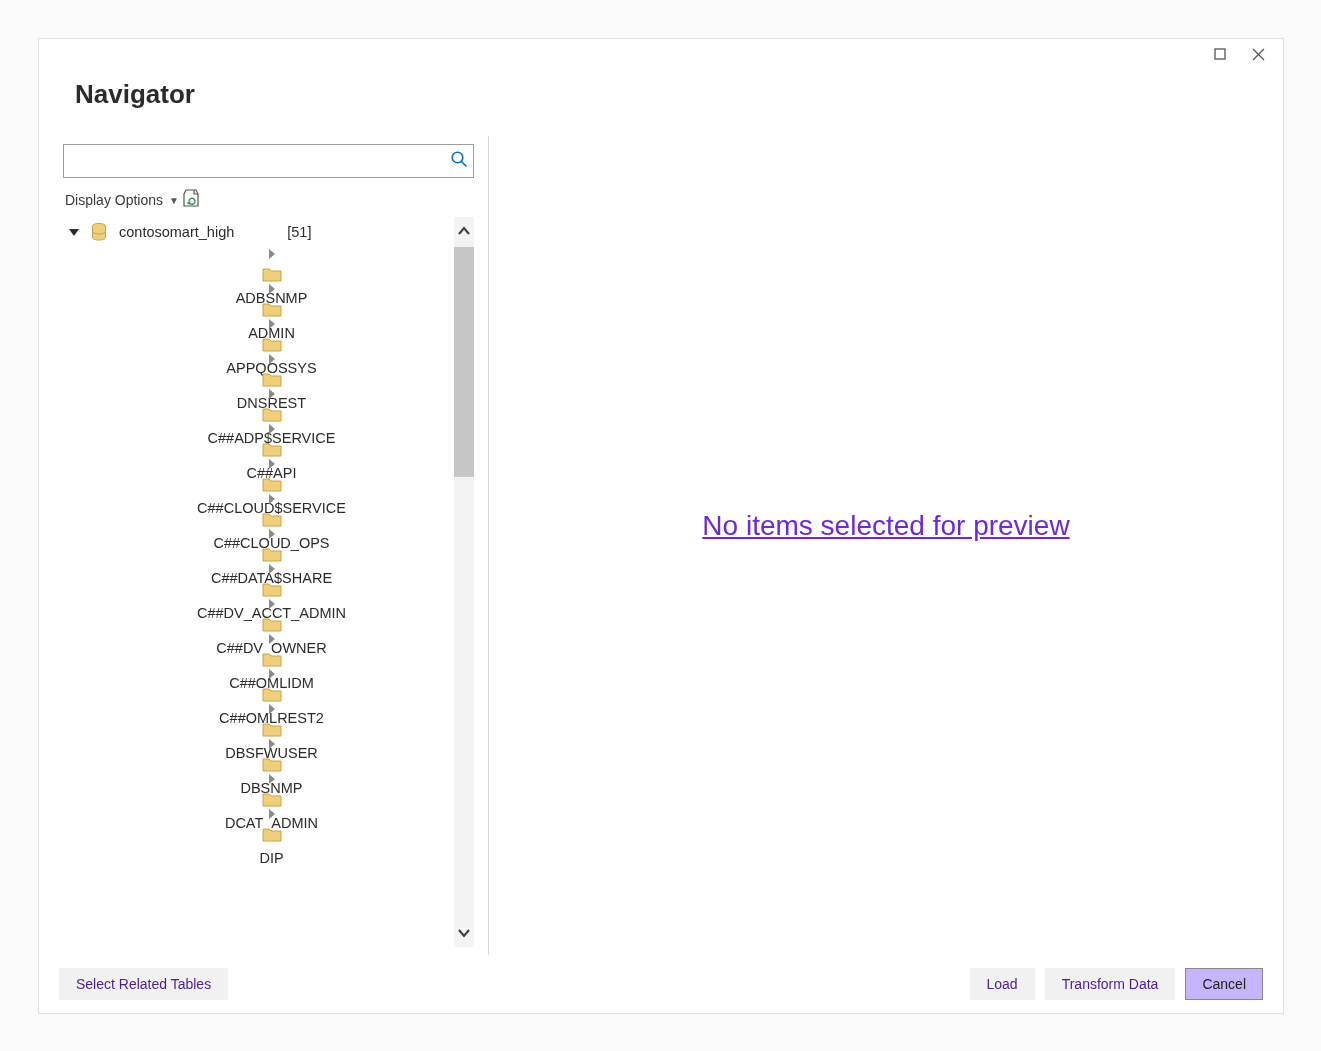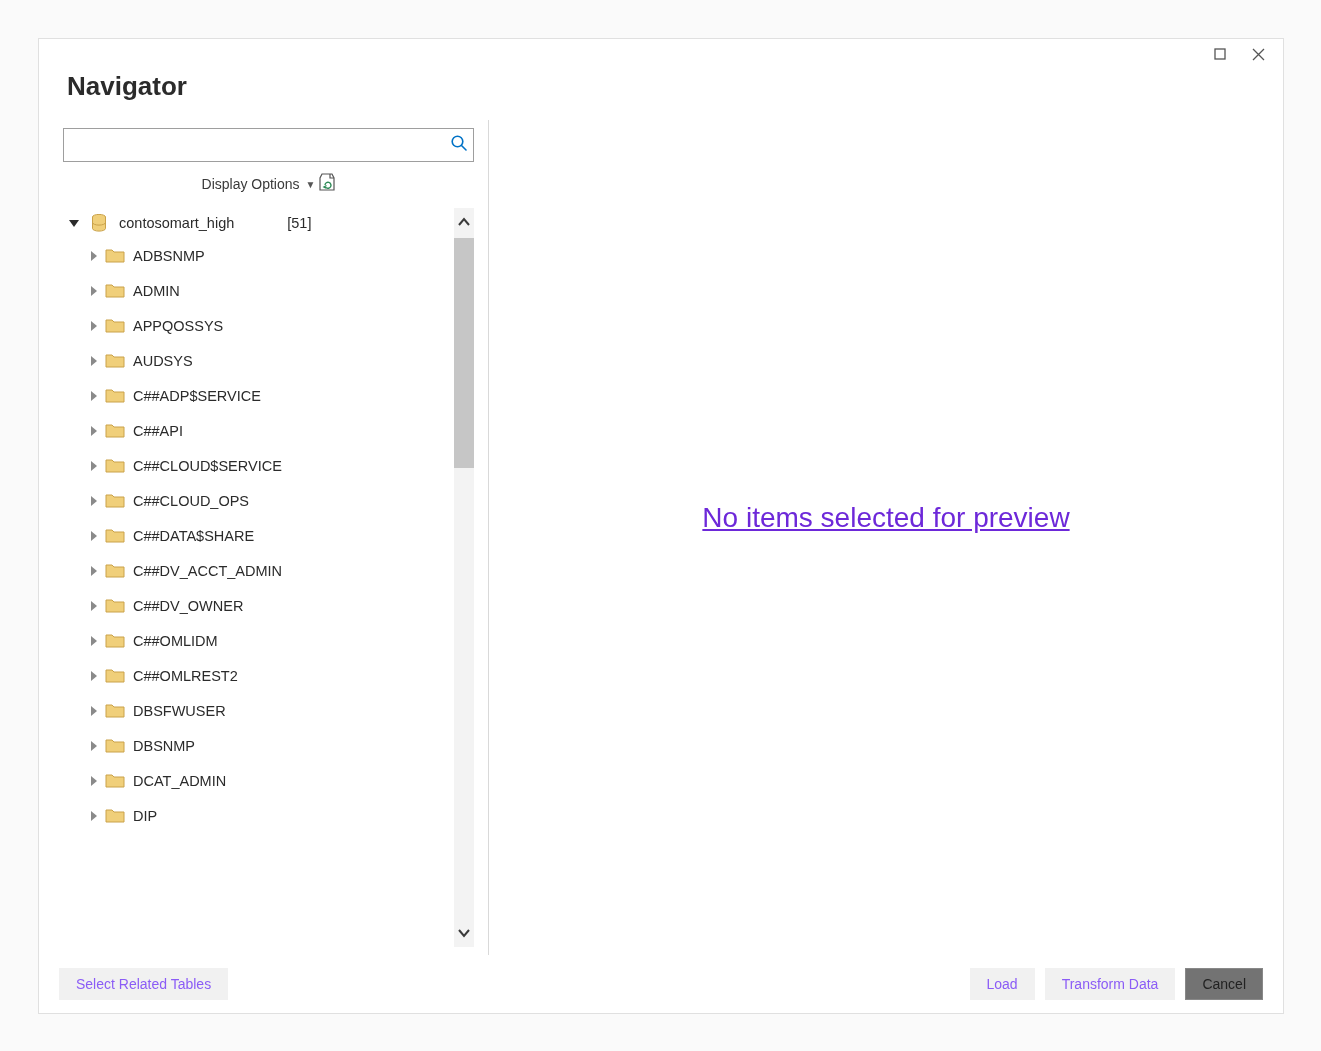--- a/index.html
+++ b/index.html
@@ -29,21 +29,21 @@
   .win-btn {
     width: 38px; height: 22px;
     display: flex; align-items: center; justify-content: center;
     color: #444;
   }
   .win-btn svg { stroke: #444; }
   .header {
     padding: 0 24px 14px 24px;
   }
   .header h1 {
-    margin: 4px;
+    margin: 12px;
     font-size: 26px;
     font-weight: 600;
     color: #2b2b2b;
   }
   .body {
     flex: 1;
     display: flex;
     min-height: 0;
   }
   .left-pane {
@@ -68,22 +68,22 @@
   }
   .search-icon {
     position: absolute;
     right: 6px; top: 50%;
     transform: translateY(-50%);
     color: #0072c6;
   }
   .options-row {
     display: flex;
     align-items: center;
-    justify-content: center;
-    margin-bottom: 12px;
+    justify-content: flex-start;
+    margin-bottom: 5px;
   }
   .options-btn {
     display: inline-flex; align-items: center; gap: 6px;
     font-size: 14px; color: #3a3a3a;
     padding: 4px 2px;
   }
   .options-btn .caret { font-size: 10px; color: #555; }
   .refresh-icon { color: #3a3a3a; }
   .tree-wrap {
     flex: 1;
@@ -112,20 +112,21 @@
     border-right: 5px solid transparent;
     border-top: 7px solid #2b2b2b;
   }
   .db-icon {
     width: 16px; height: 18px; position: relative;
   }
   .tree-item {
     display: flex; align-items: center; gap: 8px;
     padding: 2px 2px 2px 28px;
     height: 35px;
+    flex-direction: column;
   }
   .tree-item .caret-right {
     width: 0; height: 0;
     border-top: 5px solid transparent;
     border-bottom: 5px solid transparent;
     border-left: 6px solid #8a8a8a;
   }
   .folder-icon {
     width: 20px; height: 15px;
   }
@@ -172,24 +173,24 @@
   .btn {
     height: 32px;
     padding: 0 16px;
     font-size: 14px;
     display: inline-flex; align-items: center; justify-content: center;
     border: 1px solid transparent;
     user-select: none;
   }
   .btn.ghost-disabled {
     background: #f1f1f1;
-    color: #8b5cf6;
+    color: #4c1d95;
   }
   .btn.primary {
-    background: #737373;
+    background: #c4b5fd;
     color: #222;
     border: 1px solid #888;
   }
   .count { color: #2b2b2b; margin-left: 41px; }
 </style>
 </head>
 <body>
 
 <div class="shell">
 
@@ -276,21 +277,21 @@
                   <span class="folder-icon"><svg width="20" height="15" viewBox="0 0 20 15">
                       <path d="M1 2 L7 2 L9 4 L19 4 L19 14 L1 14 Z" fill="#f0cf7a" stroke="#caa24a" stroke-width="1"></path>
                     </svg></span>
                   <span>APPQOSSYS</span>
                 </div>
                 <div class="tree-item">
                   <span class="caret-right"></span>
                   <span class="folder-icon"><svg width="20" height="15" viewBox="0 0 20 15">
                       <path d="M1 2 L7 2 L9 4 L19 4 L19 14 L1 14 Z" fill="#f0cf7a" stroke="#caa24a" stroke-width="1"></path>
                     </svg></span>
-                  <span>AUDSYS</span>
+                  <span>DNSREST</span>
                 </div>
                 <div class="tree-item">
                   <span class="caret-right"></span>
                   <span class="folder-icon"><svg width="20" height="15" viewBox="0 0 20 15">
                       <path d="M1 2 L7 2 L9 4 L19 4 L19 14 L1 14 Z" fill="#f0cf7a" stroke="#caa24a" stroke-width="1"></path>
                     </svg></span>
                   <span>C##ADP$SERVICE</span>
                 </div>
                 <div class="tree-item">
                   <span class="caret-right"></span>

